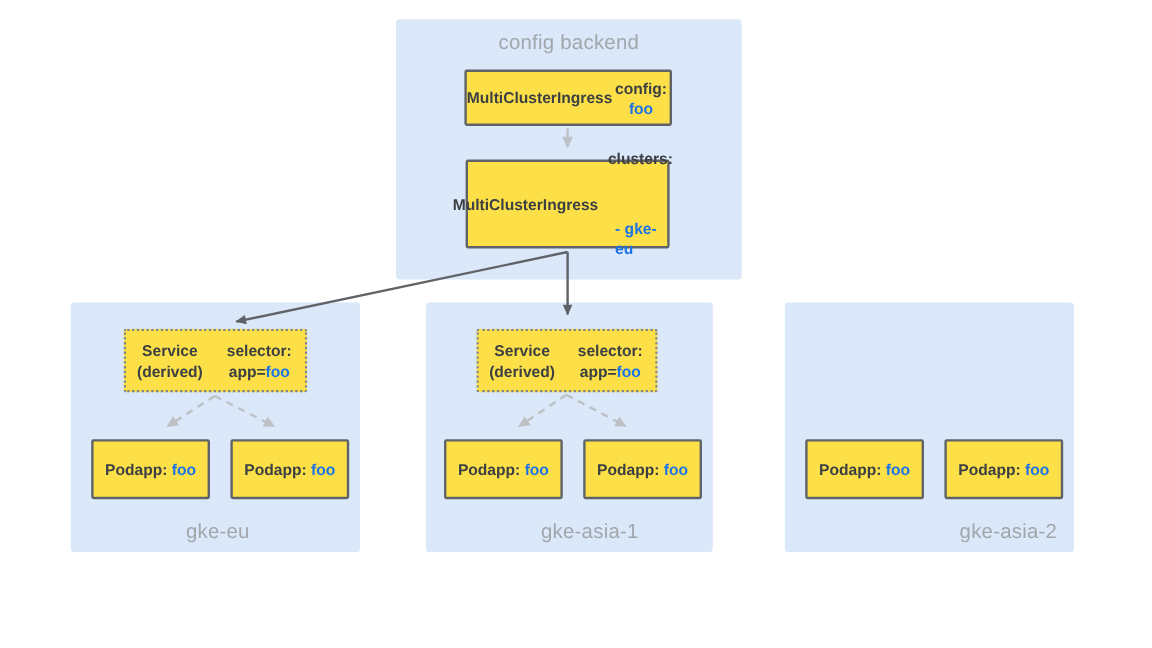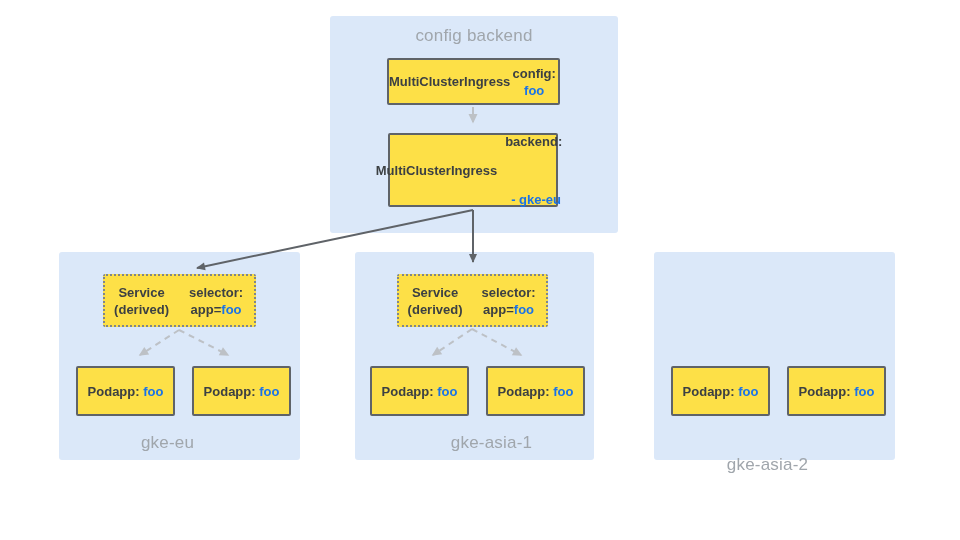--- a/index.html
+++ b/index.html
@@ -68,32 +68,32 @@
   
   #bg-config{left:330px;top:16px;width:288px;height:217px;}
   #title-config{left:330px;top:26px;width:288px;}
   #node-mci{left:387px;top:58px;width:173px;height:47px;}
   #node-mcs{left:388px;top:133px;width:170px;height:74px;}
 
   #bg-eu{left:59px;top:252px;width:241px;height:208px;}
   #svc-eu{left:103px;top:274px;width:153px;height:53px;}
   #pod-eu-1{left:76px;top:366px;width:99px;height:50px;}
   #pod-eu-2{left:192px;top:366px;width:99px;height:50px;}
-  #title-eu{left:46px;top:433px;width:243px;}
+  #title-eu{left:60px;top:433px;width:243px;}
 
   #bg-asia1{left:355px;top:252px;width:239px;height:208px;}
   #svc-asia1{left:397px;top:274px;width:151px;height:53px;}
   #pod-asia1-1{left:370px;top:366px;width:99px;height:50px;}
   #pod-asia1-2{left:486px;top:366px;width:99px;height:50px;}
   #title-asia1{left:355px;top:433px;width:273px;}
 
   #bg-asia2{left:654px;top:252px;width:241px;height:208px;}
   #pod-asia2-1{left:671px;top:366px;width:99px;height:50px;}
   #pod-asia2-2{left:787px;top:366px;width:99px;height:50px;}
-  #title-asia2{left:654px;top:455px;width:227px;}
+  #title-asia2{left:654px;top:433px;width:227px;text-align:right;}
 
   .stroke-dark{stroke:var(--arrow-dark,#5f6368);stroke-width:2;fill:none;}
   .stroke-light{stroke:var(--arrow-light,#bdc1c6);stroke-width:2;fill:none;}
   .dashed{stroke-dasharray:6 5;}
   .head-dark{fill:var(--arrow-dark,#5f6368);}
   .head-light{fill:var(--arrow-light,#bdc1c6);}
 </style>
 </head>
 <body>
 
@@ -128,21 +128,21 @@
   </svg>
 
   <div class="node" id="node-mci">
     <div>MultiClusterIngress</div>
     <div><span>config:</span> <span class="blue">foo</span></div>
   </div>
 
   <div class="node" id="node-mcs">
     <div>MultiClusterIngress</div>
     <div class="mcs-body">
-      <div>backend:</div>
+      <div>clusters:</div>
       <ul class="mcs-items">
         <li>- gke-eu</li>
       </ul>
     </div>
   </div>
 
   <div class="node dotted" id="svc-eu">
     <div>Service (derived)</div>
     <div><span>selector: app=</span><span class="blue">foo</span></div>
   </div>

